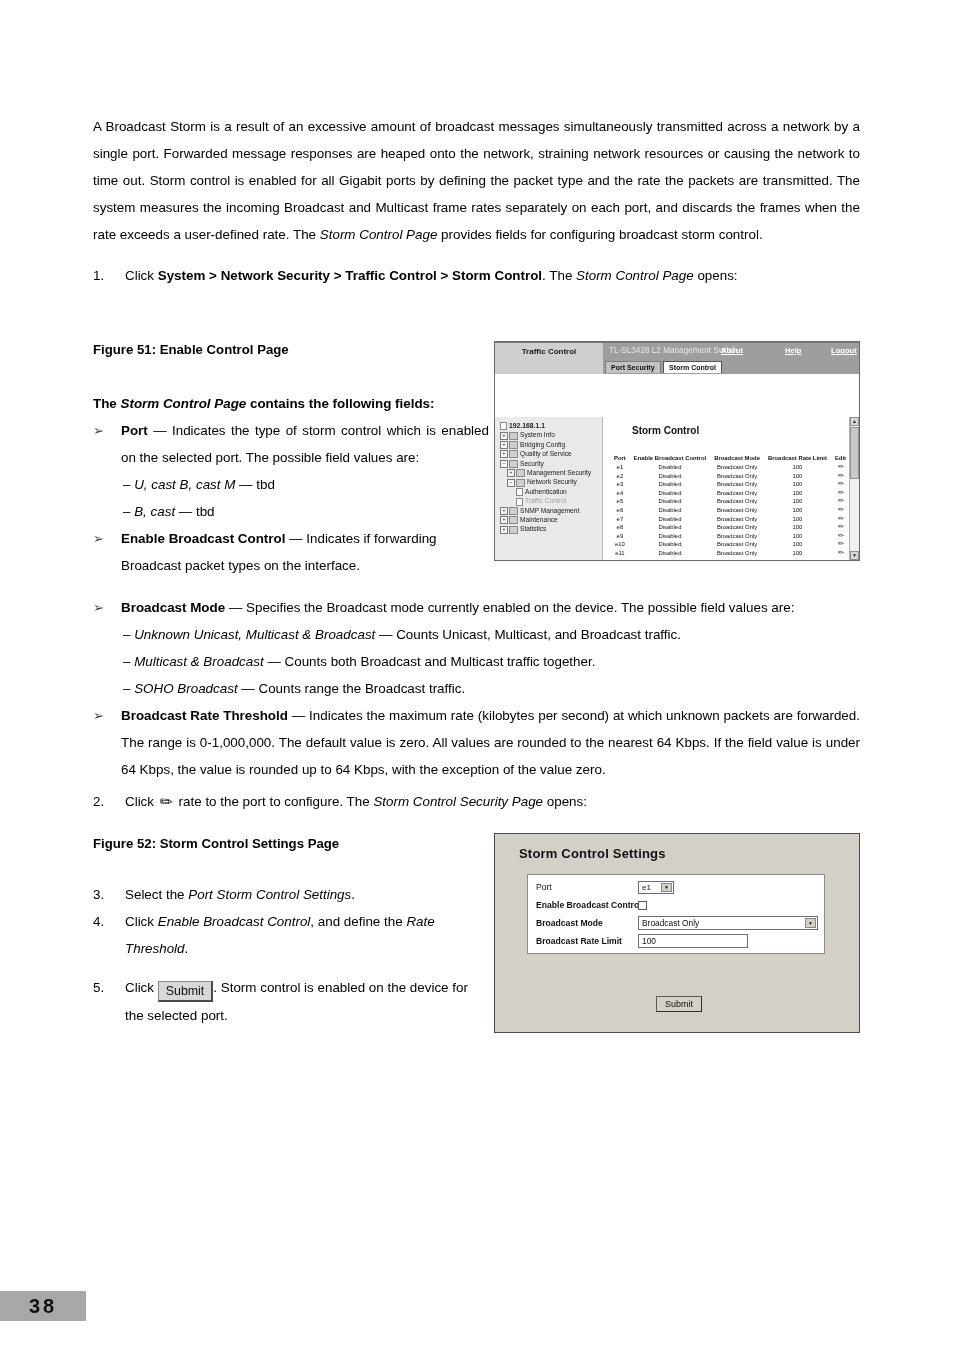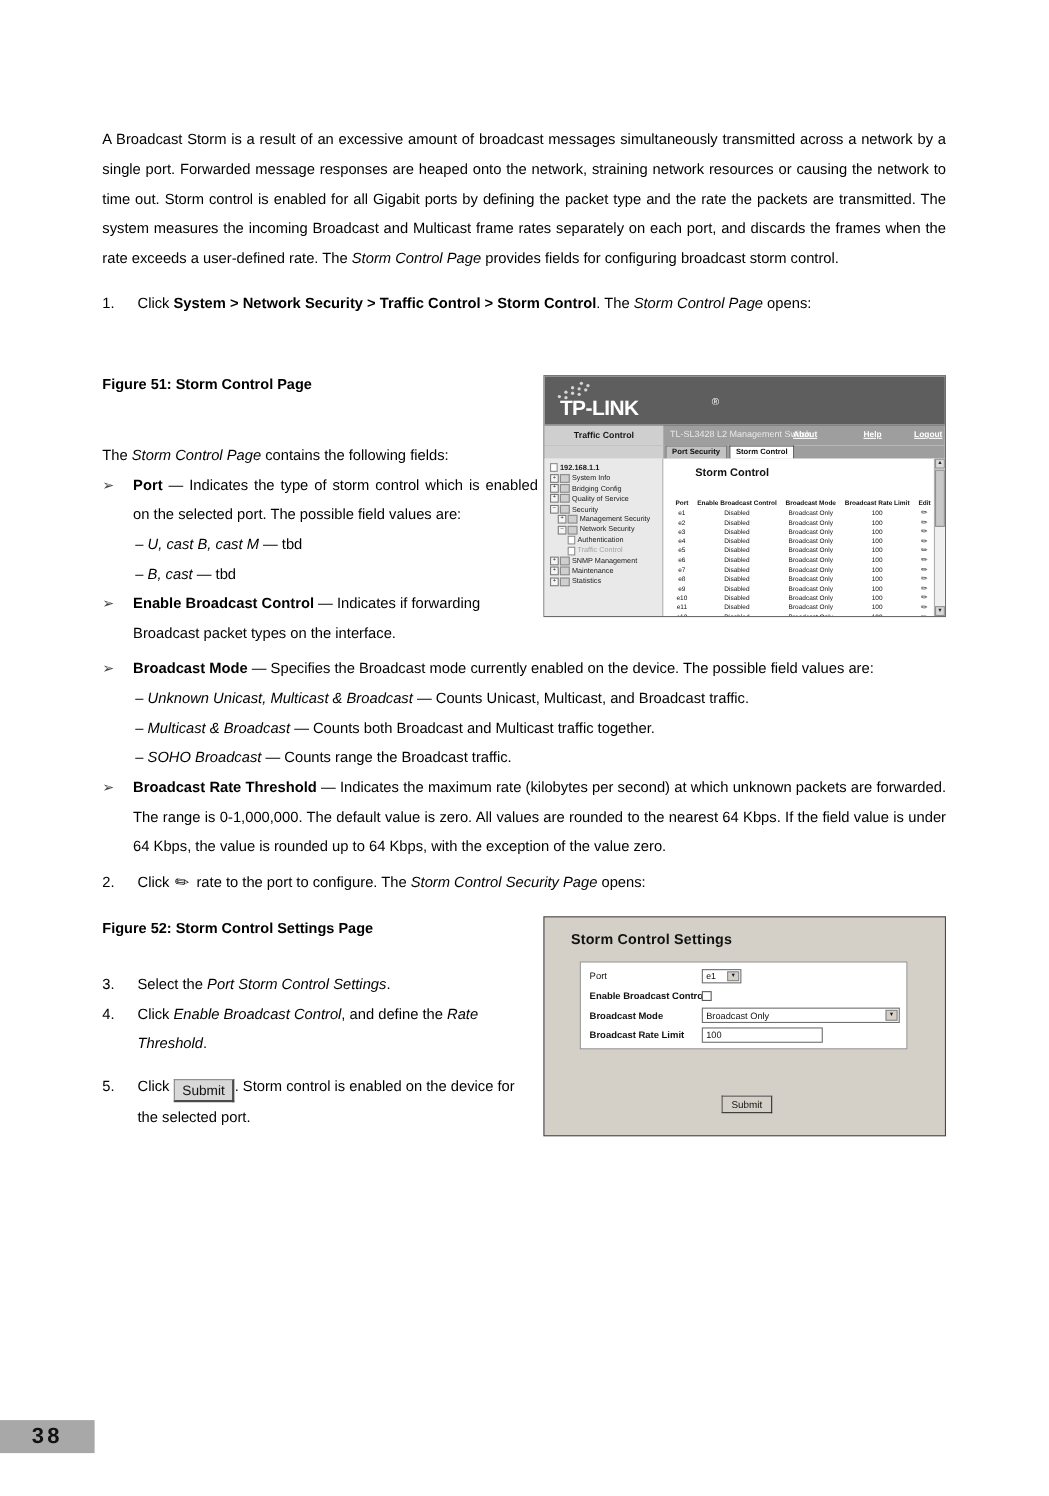--- a/index.html
+++ b/index.html
@@ -510,23 +510,23 @@
   <div class="full-width" style="top:113px;">
     <p class="para"><span>A Broadcast Storm is a result of an excessive amount of broadcast messages simultaneously transmitted across a network by a single port. Forwarded message responses are heaped onto the network, straining network resources or causing the network to time out. Storm control is enabled for all Gigabit ports by defining the packet type and the rate the packets are transmitted. The system measures the incoming Broadcast and Multicast frame rates separately on each port, and discards the frames when the rate exceeds a user-defined rate. The </span><span class="i">Storm Control Page</span><span> provides fields for configuring broadcast storm control.</span></p>
 
 
     <div class="step">
       <span class="num">1.</span><span>Click </span><span class="b">System &gt; Network Security &gt; Traffic Control &gt; Storm Control</span><span>. The </span><span class="i">Storm Control Page</span><span> opens:</span>
     </div>
   </div>
 
   <div class="col-left" style="top:340px;">
-    <div class="figcaption">Figure 51: Storm Control Page</div>
-
-    <p class="para nojust" style="margin-top:40px;margin-bottom:0;"><span>The </span><span class="i">Storm Control Page</span><span> contains the following fields:</span></p>
+    <div class="figcaption">Figure 51: Enable Control Page</div>
+
+    <p class="para nojust" style="margin-top:30px;margin-bottom:0;font-weight:bold;"><span>The </span><span class="i">Storm Control Page</span><span> contains the following fields:</span></p>
 
     <div class="fielditem">
       <span class="arrow">➢</span><span class="b">Port</span><span> — </span><span>Indicates the type of storm control which is enabled on the selected port. The possible field values are:</span>
     </div>
     <div class="subitem"><span>– </span><span class="i">U, cast B, cast M</span><span> — </span><span>tbd</span></div>
     <div class="subitem"><span>– </span><span class="i">B, cast</span><span> — </span><span>tbd</span></div>
 
     <div class="fielditem nojust">
       <span class="arrow">➢</span><span class="b">Enable Broadcast Control</span><span> — </span><span>Indicates if forwarding Broadcast packet types on the interface.</span>
     </div>
@@ -562,36 +562,20 @@
       <span class="num">4.</span><span>Click </span><span class="i">Enable Broadcast Control</span><span>, and define the </span><span class="i">Rate Threshold</span><span>.</span>
     </div>
 
     <div class="step" style="margin-top:12px;">
       <span class="num">5.</span><span>Click </span><span class="submit-inline">Submit</span><span>. Storm control is enabled on the device for the selected port.</span>
     </div>
   </div>
 
   <div class="fig51">
 
-    <div class="tp-banner">
-      <span class="logo-dots">
-        <i style="left:20px;top:0px;"></i>
-          <i style="left:26px;top:2px;"></i>
-        <i style="left:12px;top:4px;"></i>
-          <i style="left:18px;top:5px;"></i>
-        <i style="left:24px;top:6px;"></i>
-          <i style="left:6px;top:8px;"></i>
-        <i style="left:12px;top:9px;"></i>
-          <i style="left:18px;top:10px;"></i>
-        <i style="left:0px;top:12px;"></i>
-          <i style="left:6px;top:13px;"></i>
-      </span>
-      <span class="logo-text">TP-LINK</span>
-      <span class="star" style="left:152px;bottom:16px;">®</span>
-    </div>
 
     <div class="tp-subbar">
       <div class="leftcell">Traffic Control</div>
       <div class="model">TL-SL3428 L2 Management Switch</div>
       <a class="navlink about">About</a>
       <a class="navlink help">Help</a>
       <a class="navlink logout">Logout</a>
     </div>
 
     <div class="tp-tabrow">

